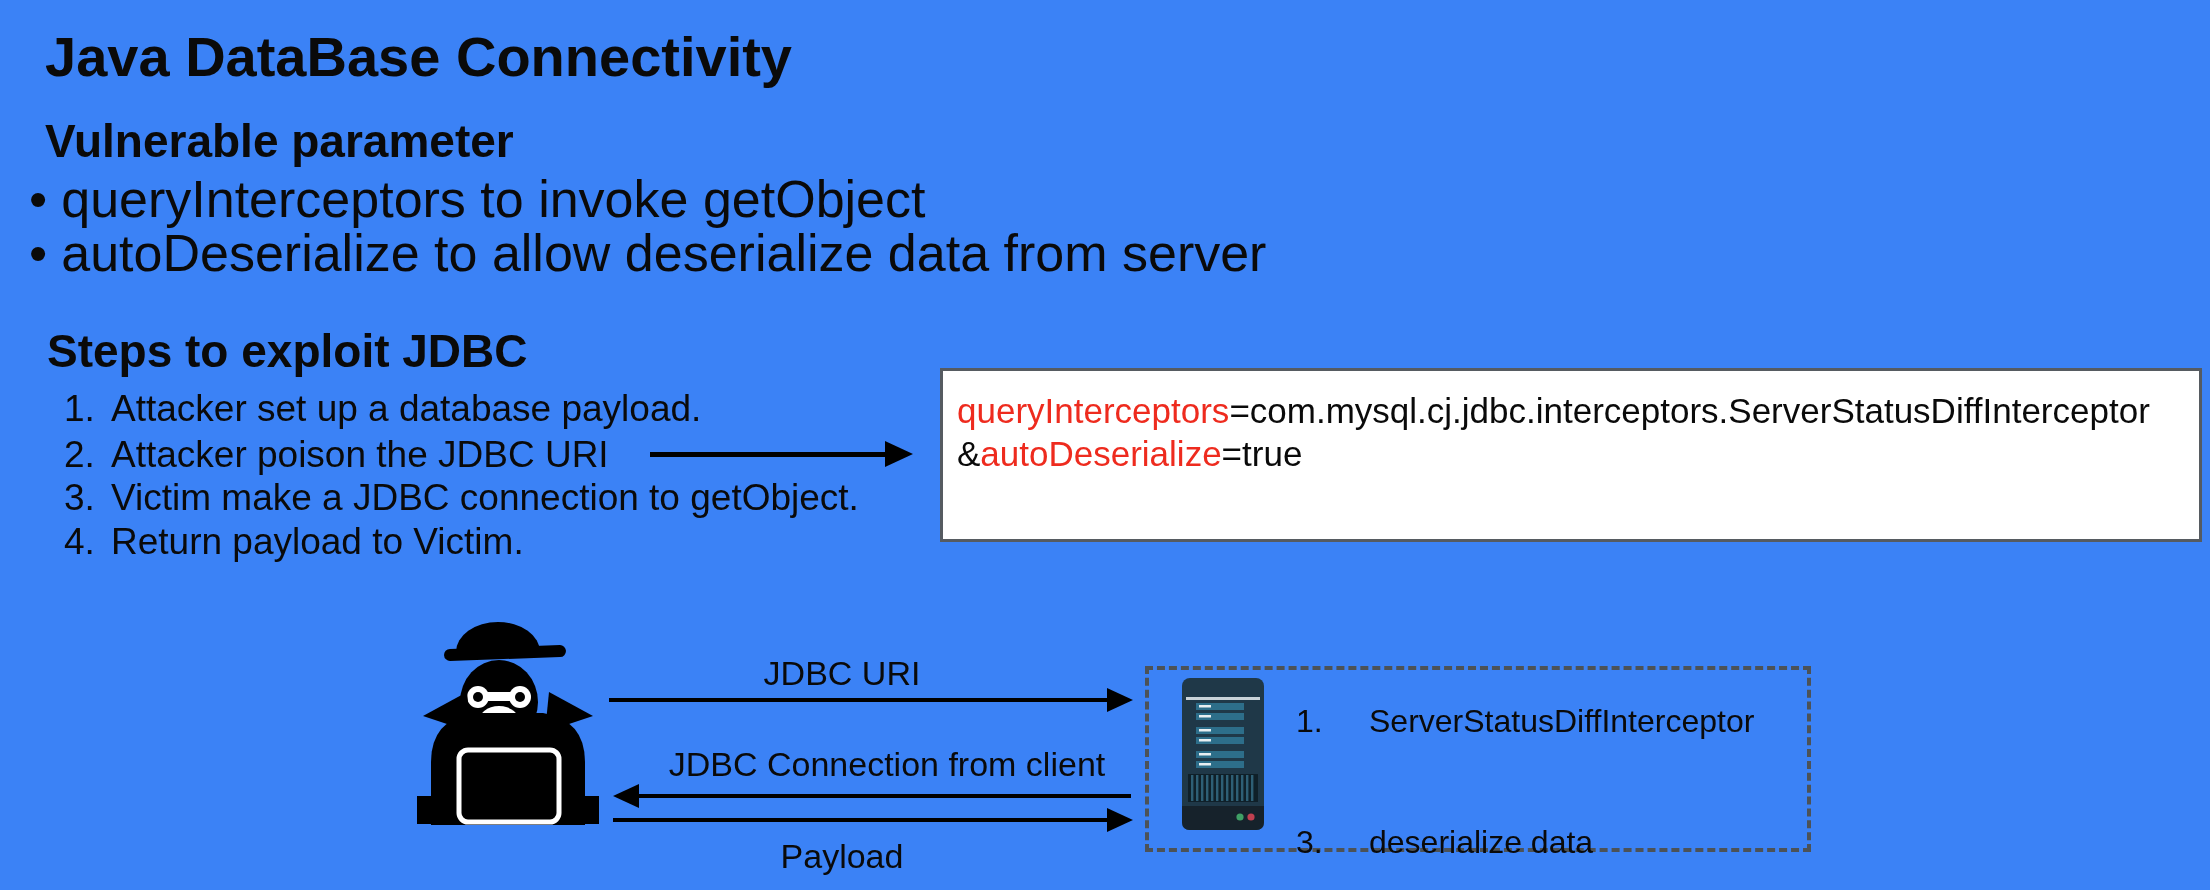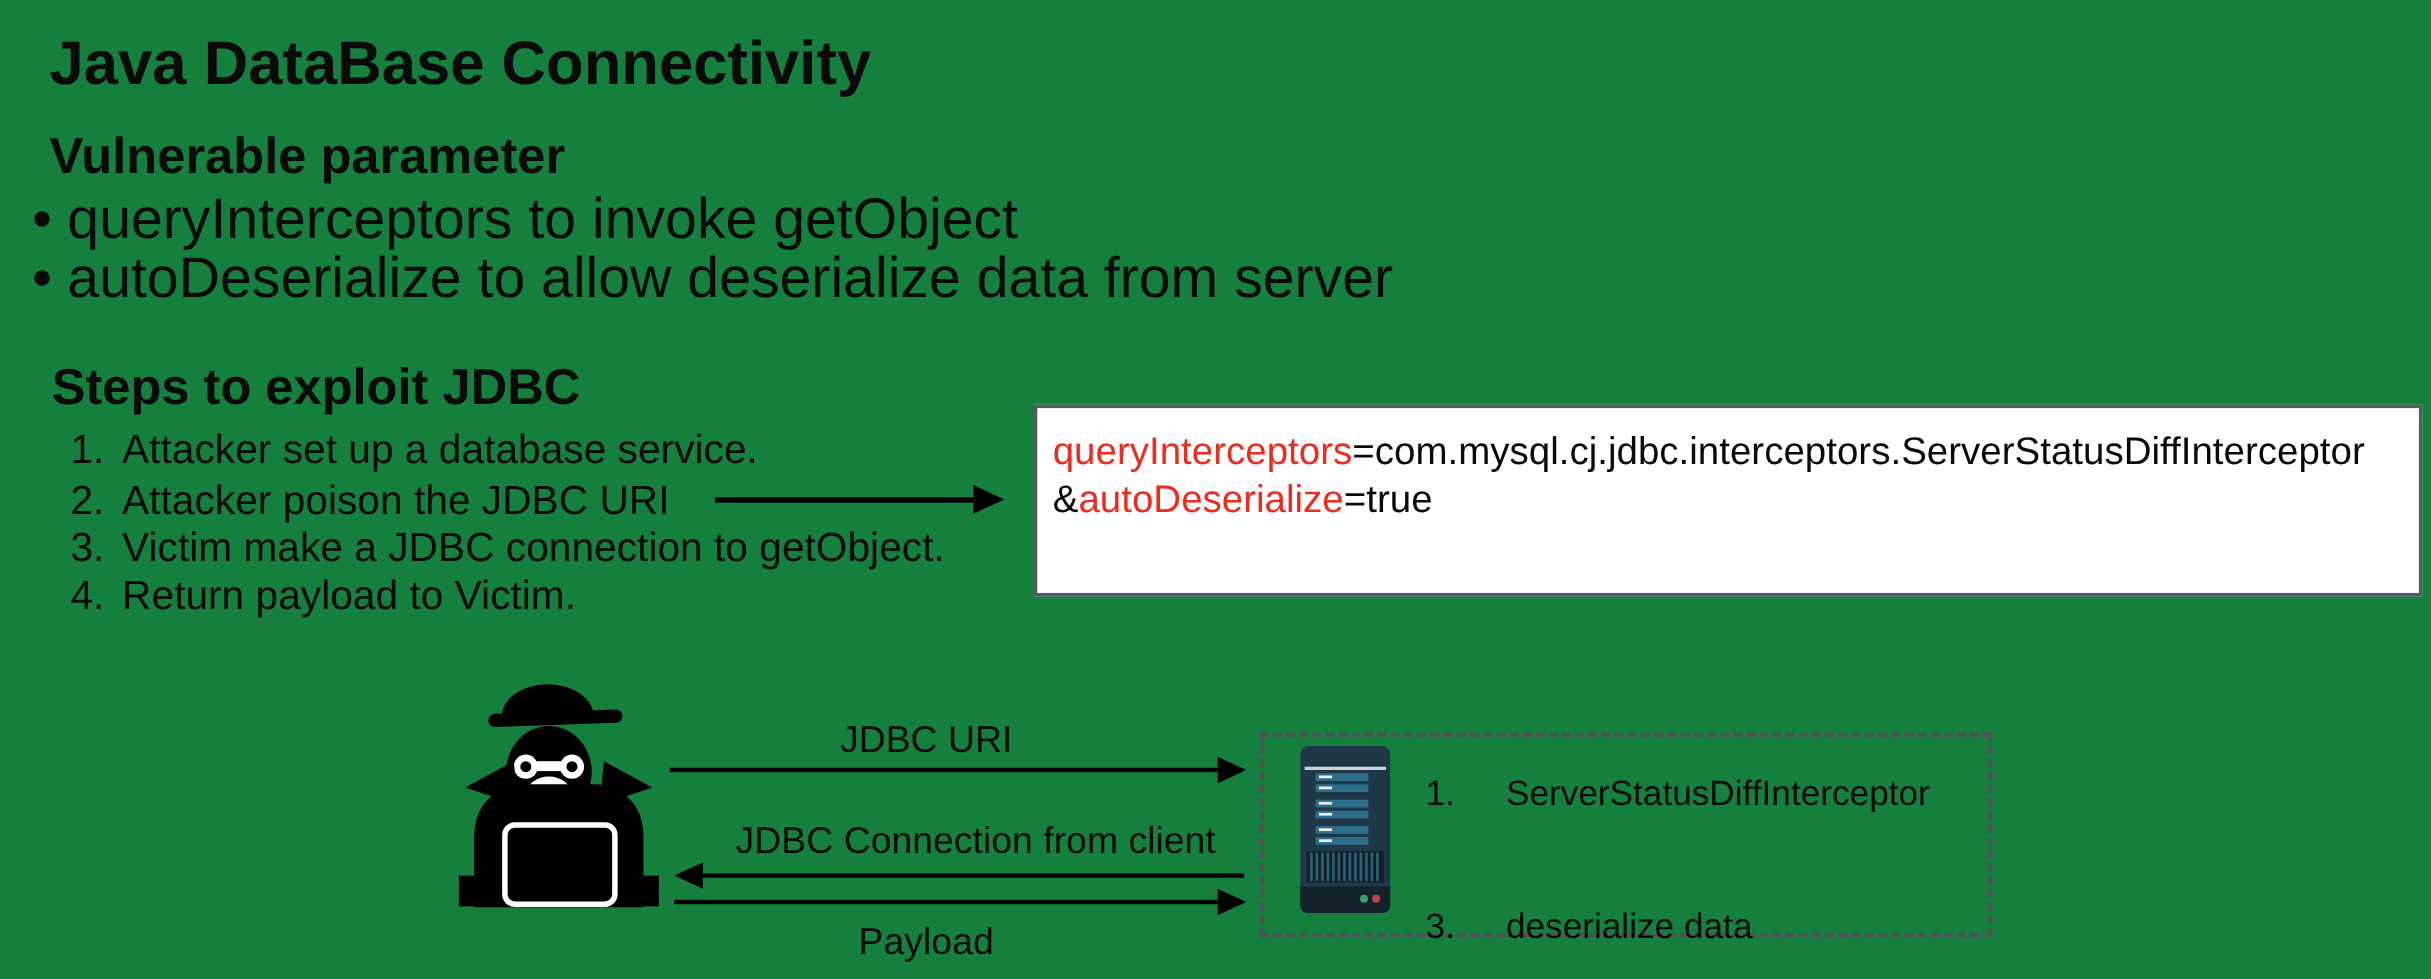--- a/index.html
+++ b/index.html
@@ -1,19 +1,19 @@
 <!DOCTYPE html>
 <html><head>
 <meta charset="utf-8">
 <style>
   html,body{margin:0;padding:0;background:#ffffff;}
   .canvas{
     position:relative;
     width:2210px;height:890px;
-    background:#15803d;
+    background:#3b82f6;
     font-family:"Liberation Sans", sans-serif;
     color:#0a0a0a;
     overflow:hidden;
   }
   .abs{position:absolute;white-space:nowrap;}
 
   
   .title{left:45px;top:24px;font-size:56px;font-weight:700;}
   .vuln-heading{left:45px;top:114px;font-size:46px;font-weight:700;}
   .bullet-row{left:29px;font-size:52px;}
@@ -80,21 +80,21 @@
   <div class="abs bullet-row bullet1">
     <span class="glyph">•</span><span>queryInterceptors to invoke getObject</span>
   </div>
   <div class="abs steps-heading">Steps to exploit JDBC</div>
 
   <div class="abs bullet-row bullet2">
     <span class="glyph">•</span><span>autoDeserialize to allow deserialize data from server</span>
   </div>
 
   <div class="abs step-row step1">
-    <span class="num">1.</span><span>Attacker set up a database service.</span>
+    <span class="num">1.</span><span>Attacker set up a database payload.</span>
   </div>
   <div class="abs step-row step2">
     <span class="num">2.</span><span>Attacker poison the JDBC URI</span>
   </div>
   <div class="abs step-row step3">
     <span class="num">3.</span><span>Victim make a JDBC connection to getObject.</span>
   </div>
   <div class="abs step-row step4">
     <span class="num">4.</span><span>Return payload to Victim.</span>
   </div>

